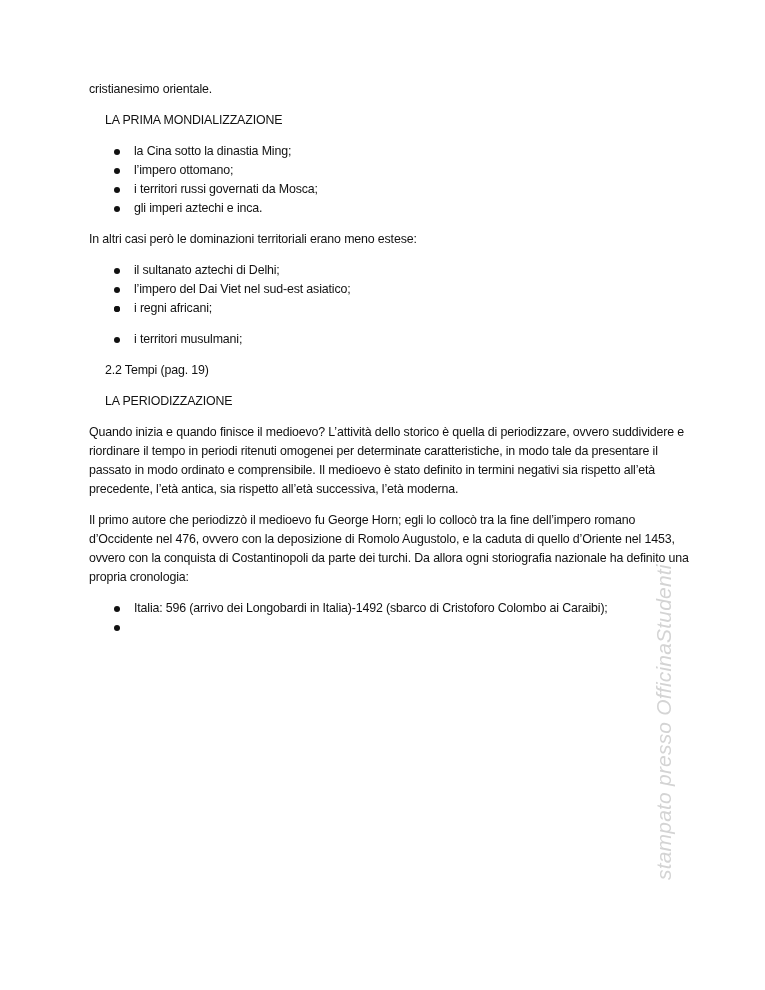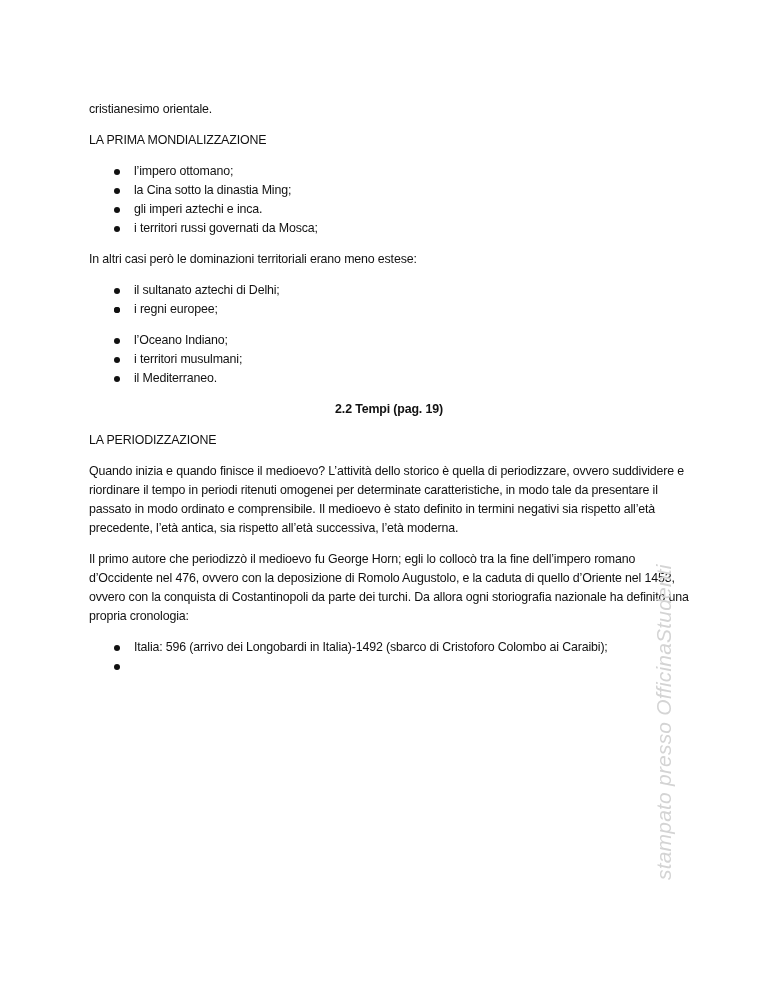--- a/index.html
+++ b/index.html
@@ -11,36 +11,35 @@
       width: 765px;
       height: 990px;
       position: relative;
       overflow: hidden;
       font-family: "Liberation Sans", sans-serif;
       color: #111111;
     }
     .page {
       position: absolute;
       left: 89px;
-      top: 100px;
+      top: 80px;
       width: 600px;
       font-size: 12.4px;
       line-height: 19px;
       letter-spacing: -0.15px;
     }
     .p {
       margin: 0 0 12px 0;
     }
     .heading {
-      margin: 0 0 12px 0;
+      margin: 0 0 12px 16px;
       text-transform: none;
     }
     .bold {
-      font-weight: bold;
-      text-align: center;
+      font-weight: normal;
     }
     ul.bullets {
       list-style: none;
       margin: 0 0 12px 0;
       padding: 0;
     }
     ul.bullets li {
       position: relative;
       padding-left: 45px;
       line-height: 19px;
@@ -72,39 +71,38 @@
 <body>
 
 <div class="page">
 
   <p class="p">cristianesimo orientale.</p>
 
   <p class="heading">LA PRIMA MONDIALIZZAZIONE</p>
 
 
   <ul class="bullets">
+    <li><span class="dot"></span><span>la Cina sotto la dinastia Ming;</span></li>
     <li><span class="dot"></span><span>l’impero ottomano;</span></li>
-    <li><span class="dot"></span><span>la Cina sotto la dinastia Ming;</span></li>
+    <li><span class="dot"></span><span>i territori russi governati da Mosca;</span></li>
     <li><span class="dot"></span><span>gli imperi aztechi e inca.</span></li>
-    <li><span class="dot"></span><span>i territori russi governati da Mosca;</span></li>
   </ul>
 
   <p class="p">In altri casi però le dominazioni territoriali erano meno estese:</p>
 
   <ul class="bullets">
     <li><span class="dot"></span><span>il sultanato aztechi di Delhi;</span></li>
+    <li><span class="dot"></span><span>l’impero del Dai Viet nel sud-est asiatico;</span></li>
     <li><span class="dot"></span></li>
-    <li><span class="dot"></span><span>i regni europee;</span></li>
+    <li><span class="dot"></span><span>i regni africani;</span></li>
   </ul>
 
 
   <ul class="bullets">
-    <li><span class="dot"></span><span>l’Oceano Indiano;</span></li>
     <li><span class="dot"></span><span>i territori musulmani;</span></li>
-    <li><span class="dot"></span><span>il Mediterraneo.</span></li>
   </ul>
 
   <p class="heading bold">2.2 Tempi (pag. 19)</p>
 
   <p class="heading">LA PERIODIZZAZIONE</p>
 
   <p class="p">Quando inizia e quando finisce il medioevo? L’attività dello storico è quella di periodizzare, ovvero suddividere e riordinare il tempo in periodi ritenuti omogenei per determinate caratteristiche, in modo tale da presentare il passato in modo ordinato e comprensibile. Il medioevo è stato definito in termini negativi sia rispetto all’età precedente, l’età antica, sia rispetto all’età successiva, l’età moderna.</p>
 
 
   <p class="p">Il primo autore che periodizzò il medioevo fu George Horn; egli lo collocò tra la fine dell’impero romano d’Occidente nel 476, ovvero con la deposizione di Romolo Augustolo, e la caduta di quello d’Oriente nel 1453, ovvero con la conquista di Costantinopoli da parte dei turchi. Da allora ogni storiografia nazionale ha definito una propria cronologia:</p>

